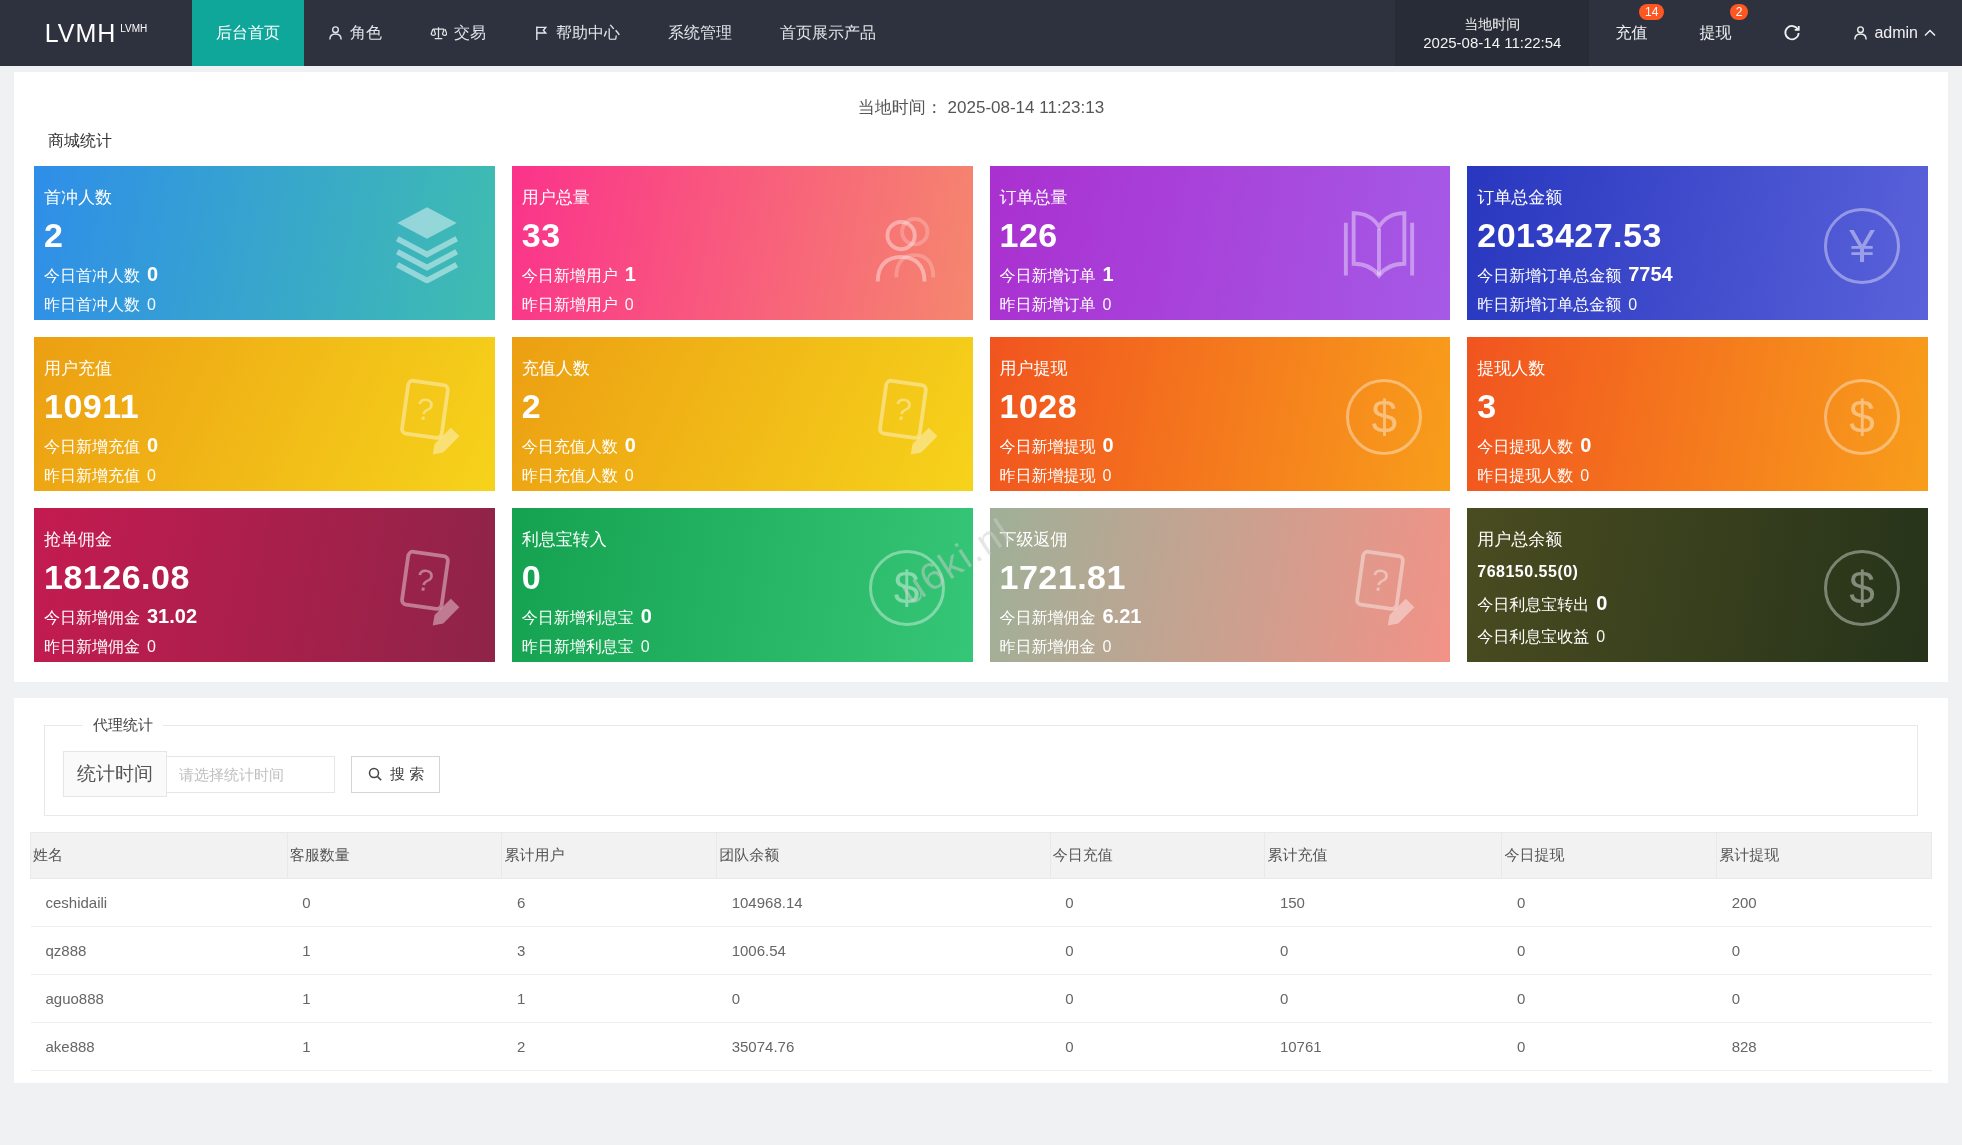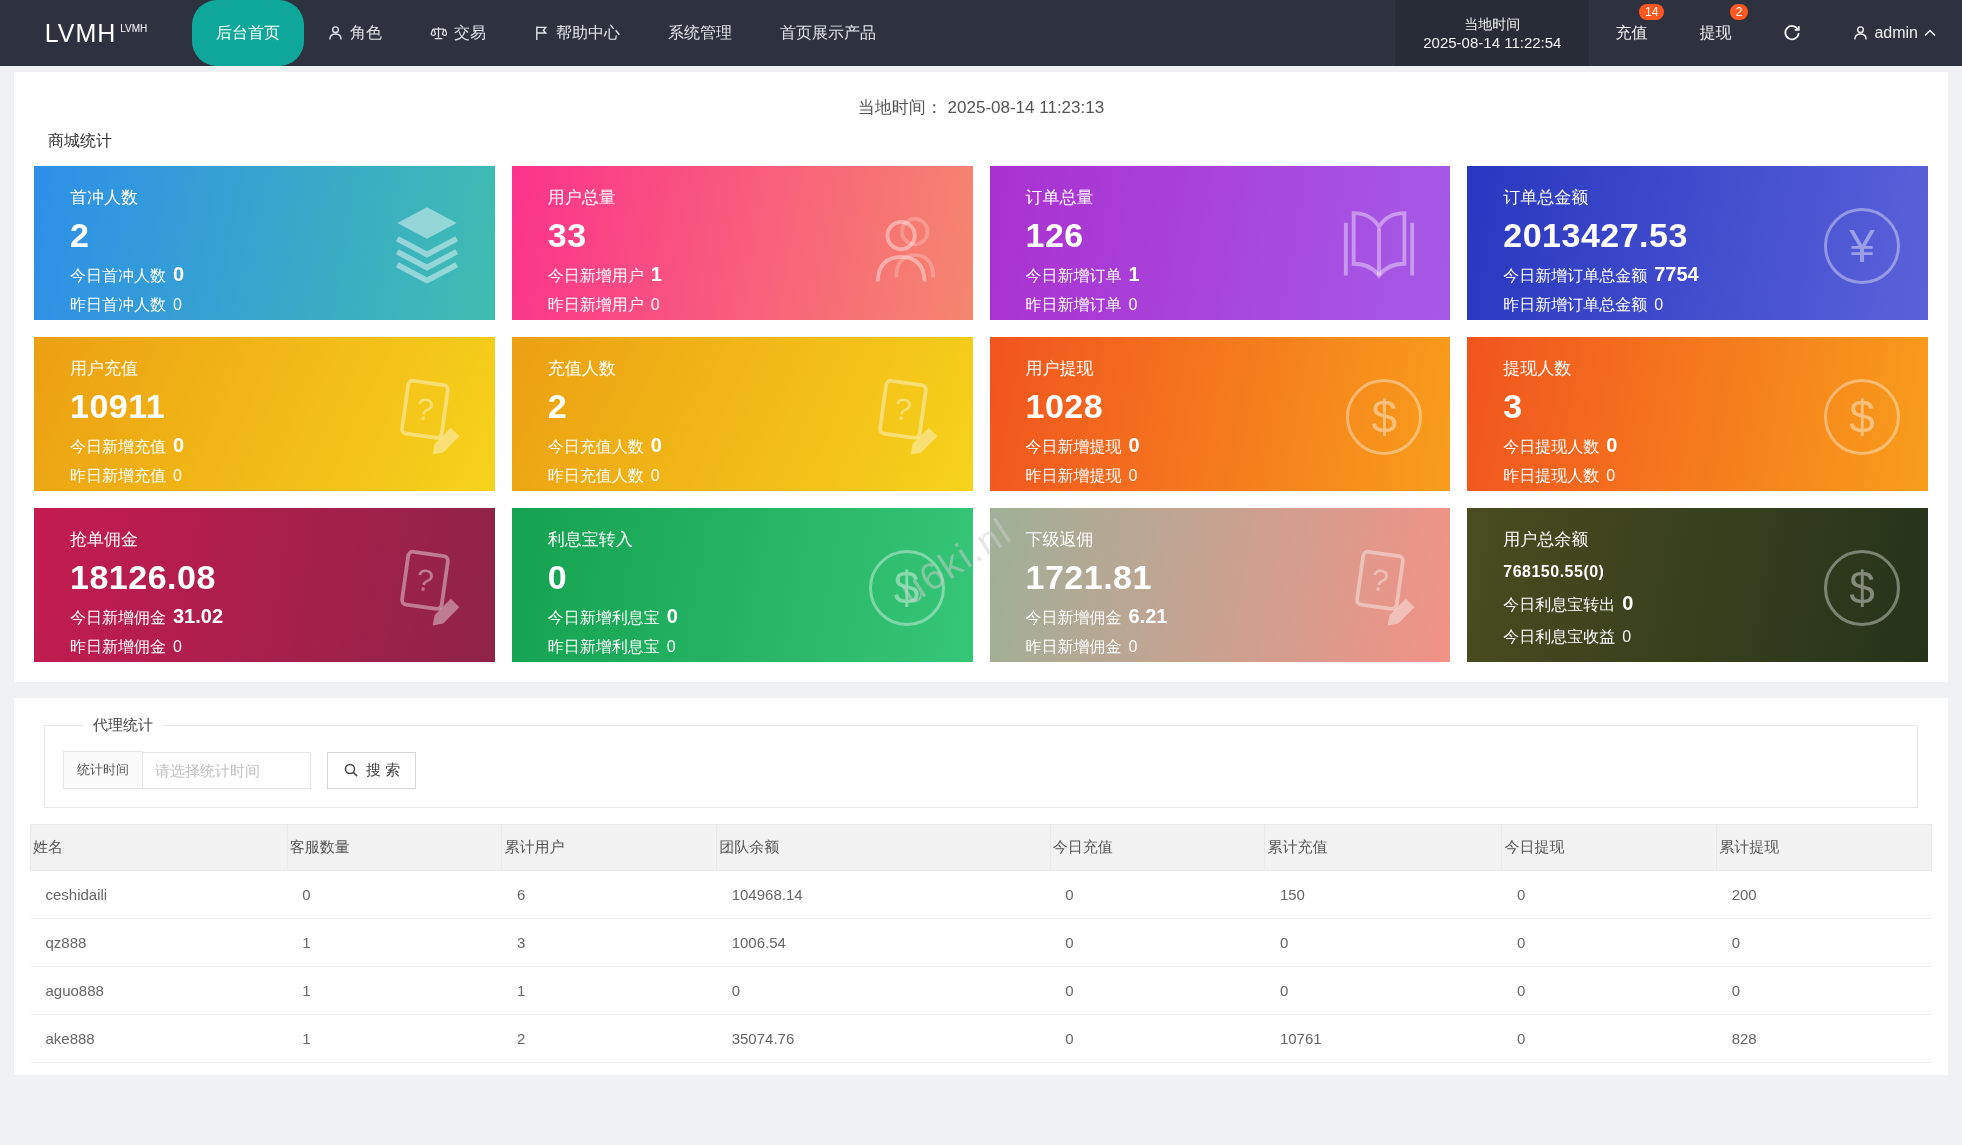--- a/index.html
+++ b/index.html
@@ -6,62 +6,62 @@
   html,body { margin:0; padding:0; width:1962px; height:1145px; overflow:hidden;
     background:#eff1f3; font-family:"Liberation Sans","DejaVu Sans",sans-serif; }
 
   
   .navbar { height:66px; background:#2d323e; display:flex; align-items:stretch; color:#fff; }
   .logo { width:192px; display:flex; align-items:center; justify-content:center;
     font-size:25px; letter-spacing:1px; color:#fff; cursor:pointer; }
   .logo sup { font-size:10px; margin-left:4px; margin-top:-10px; letter-spacing:0; }
   .menu { display:flex; }
   .menu-item { padding:0 24px; display:flex; align-items:center; gap:7px;
-    font-size:16px; color:#e3e5e9; cursor:pointer; white-space:nowrap;border-radius:25px; }
+    font-size:16px; color:#e3e5e9; cursor:pointer; white-space:nowrap; }
   .menu-item.active { color:#fff; }
   .nav-right { margin-left:auto; display:flex; align-items:stretch; }
   .time-block { padding:0 28px; background:#272c37; display:flex; flex-direction:column;
     justify-content:center; align-items:center; gap:0; font-size:14px; color:#f2f2f2; }
   .time-block .t2 { font-size:15px; }
   .nav-action { position:relative; padding:0 26px; display:flex; align-items:center;
     gap:6px; font-size:16px; color:#f0f0f0; cursor:pointer; }
   .badge { position:absolute; top:4px; right:9px; color:#fff; border-radius:9px;
     font-size:12px; line-height:16px; padding:0 6px; }
   .icon { display:inline-flex; align-items:center; }
 
   
   .panel { background:#fff; margin:6px 14px 0; position:relative; }
   .panel-1 { padding:14px 20px 20px; }
   .panel-2 { margin-top:16px; padding:14px 16px 12px; }
   .clock-line { text-align:center; color:#555; font-size:17px; padding:10px 0 8px; }
   .section-title { font-size:16px; color:#333; padding:4px 8px 0 14px; }
 
   
   .cards { display:grid; grid-template-columns:repeat(4,1fr); gap:17px; margin-top:14px; }
-  .card { height:154px; position:relative; color:#fff; padding:14px 36px; overflow:hidden; }
+  .card { height:154px; position:relative; color:#fff; padding:14px 10px; overflow:hidden; }
   .c-title { font-size:17px; margin-top:6px; }
   .c-value { font-size:34px; font-weight:bold; margin-top:7px; letter-spacing:.5px; }
   .c-line { font-size:16px; margin-top:8px; display:flex; align-items:baseline; }
   .c-line .c-big { font-size:20px; font-weight:bold; margin-left:7px; }
   .c-line .c-plain { margin-left:7px; font-weight:normal; opacity:.95; }
   .card.value-sm .c-value { font-size:16px; margin-top:12px; }
   .card.value-sm .c-line { margin-top:11px; }
   .c-icon { position:absolute; right:28px; top:50%; transform:translateY(-46%); }
   .circle-glyph { width:76px; height:76px; border:3px solid rgba(255,255,255,.38);
     border-radius:50%; display:flex; align-items:center; justify-content:center;
     font-size:46px; color:rgba(255,255,255,.42); font-weight:400; }
   .watermark { position:absolute; left:880px; top:468px; transform:rotate(-33deg);
     font-size:38px; letter-spacing:2px; color:rgba(205,205,205,.5); pointer-events:none; }
 
   
   fieldset.agent-box { border:1px solid #e8e8e8; margin:4px 14px 16px; padding:16px 18px 18px; }
   fieldset.agent-box legend { margin-left:20px; padding:0 10px; font-size:15px; color:#444; }
   .filter-row { display:flex; align-items:center; }
   .filter-label { border:1px solid #e6e6e6; background:#fafafa; color:#555;
-    font-size:13px; padding:9px 13px; white-space:nowrap; }
+    font-size:19px; padding:9px 13px; white-space:nowrap; }
   .filter-input { border:1px solid #e6e6e6; border-left:none; padding:9px 12px;
     font-size:15px; width:168px; color:#555; outline:none; }
   .filter-input::placeholder { color:#bfbfbf; }
   .search-btn { margin-left:16px; border:1px solid #d4d4d4; background:#fff; color:#444;
     padding:8px 15px; font-size:15px; display:flex; align-items:center; gap:7px; cursor:pointer; }
 
   
   table.agent-table { width:100%; border-collapse:collapse; margin-top:6px;
     font-size:15px; color:#666; }
   table.agent-table th { background:#f2f2f2; font-weight:normal; color:#555;

